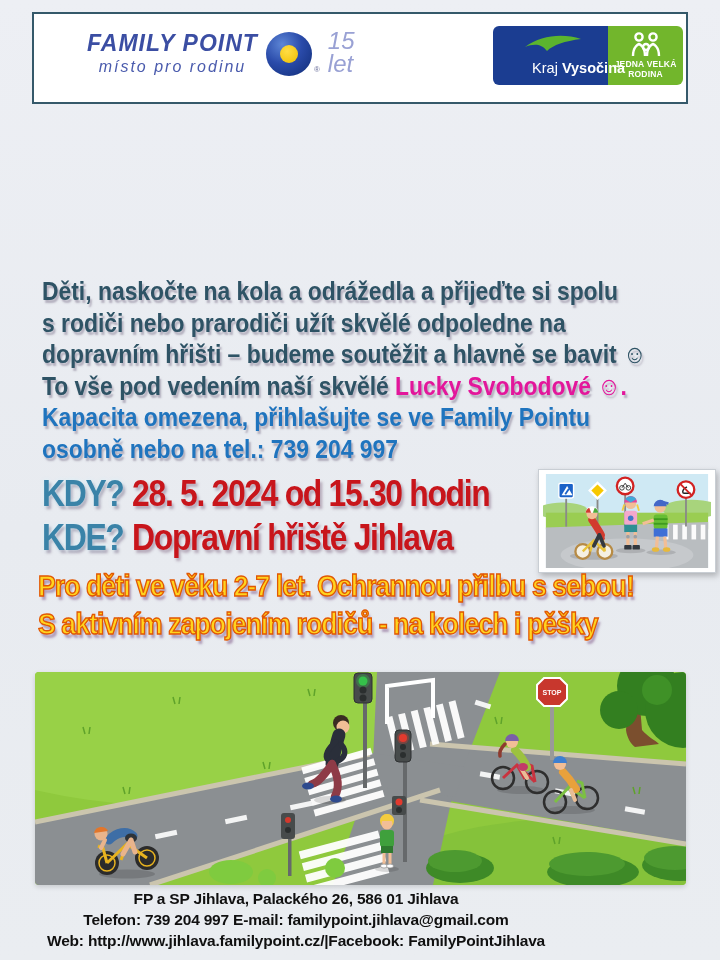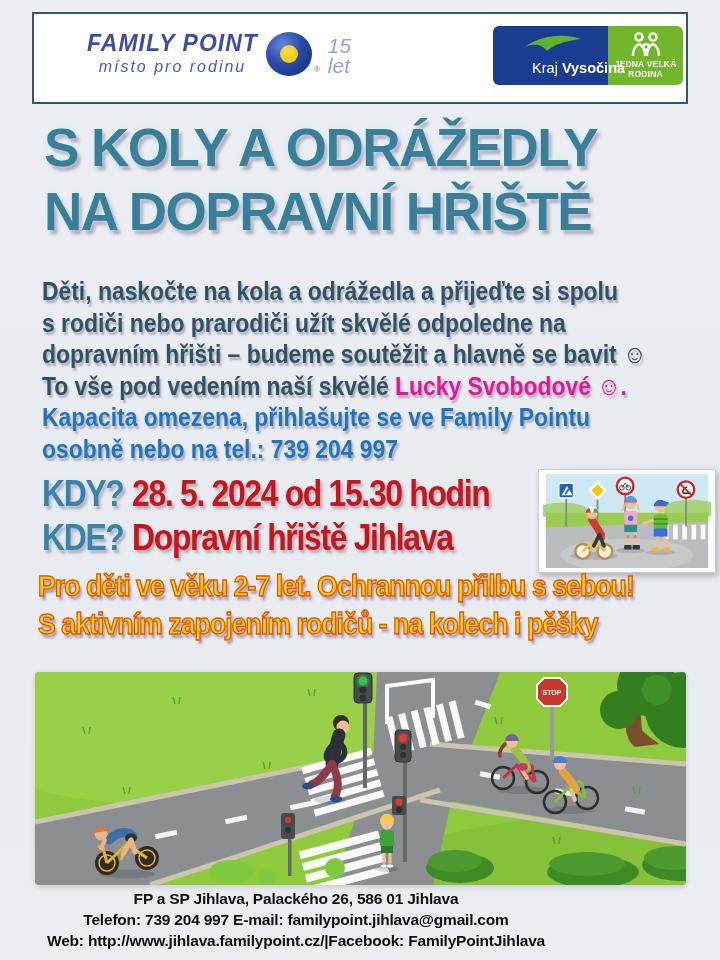--- a/index.html
+++ b/index.html
@@ -13,21 +13,21 @@
               border:2px solid #35596A;}
   #fp-logo{left:41px;top:16px;display:flex;align-items:flex-end;margin-left:12px;}
   .fp-text{display:flex;flex-direction:column;align-items:center;}
   .fp-name{font-size:23px;font-style:italic;font-weight:600;color:#3B4EA3;letter-spacing:1px;}
   .fp-tag{font-size:16px;font-style:italic;color:#4A5BAD;letter-spacing:2px;margin-top:1px;}
   .fp-dot{width:46px;height:44px;border-radius:50%;margin-left:8px;position:relative;
           background:radial-gradient(circle at 35% 28%,#5D86D6 0%,#2A4BAA 45%,#0F2B74 100%);}
   .fp-dot-inner{position:absolute;left:14px;top:13px;width:18px;height:18px;border-radius:50%;
           background:radial-gradient(circle at 40% 35%,#FFDD45,#EFBE00);}
   .fp-reg{font-size:8px;color:#6A6F9B;align-self:flex-end;margin:0 2px 2px 2px;}
-  .fp-anniv{font-size:21px;font-style:italic;color:#99A1D4;line-height:0.95;margin-left:6px;}
+  .fp-anniv{font-size:24px;font-style:italic;color:#99A1D4;line-height:0.95;margin-left:6px;}
   #hashtag{left:255px;top:26px;width:216px;text-align:center;font-size:39px;font-weight:800;
            color:#0A0A0A;letter-spacing:-1px;}
   #kraj-logo{left:459px;top:12px;width:190px;height:59px;border-radius:6px;overflow:hidden;display:flex;}
   .kraj-blue{width:120px;height:100%;background:#1B3D91;position:relative;}
   .kraj-swoosh{position:absolute;left:30px;top:7px;}
   .kraj-text{position:absolute;bottom:9px;width:100%;text-align:center;color:#fff;font-size:14.5px;padding-left:28px;}
   .kraj-text b{font-weight:800;}
   .jvr-green{width:78px;height:100%;background:#72B62C;display:flex;flex-direction:column;
              align-items:center;justify-content:center;}
   .jvr-text{color:#fff;font-size:8.5px;font-weight:800;text-align:center;line-height:1.1;
@@ -117,24 +117,20 @@
           </g>
         </svg>
         <div class="jvr-text">
           <div>JEDNA VELKÁ</div>
           <div>RODINA</div>
         </div>
       </div>
     </div>
   </div>
 
-  <div id="title" class="abs">
-    <div>S KOLY A ODRÁŽEDLY</div>
-    <div>NA DOPRAVNÍ HŘIŠTĚ</div>
-  </div>
 
   <div id="intro" class="abs">
     <div>Děti, naskočte na kola a odrážedla a přijeďte si spolu</div>
     <div>s rodiči nebo prarodiči užít skvělé odpoledne na</div>
     <div>dopravním hřišti – budeme soutěžit a hlavně se bavit ☺</div>
     <div><span>To vše pod vedením naší skvělé </span><span class="pink">Lucky Svobodové ☺.</span></div>
     <div class="blue">Kapacita omezena, přihlašujte se ve Family Pointu</div>
     <div class="blue">osobně nebo na tel.: 739 204 997</div>
   </div>
 

